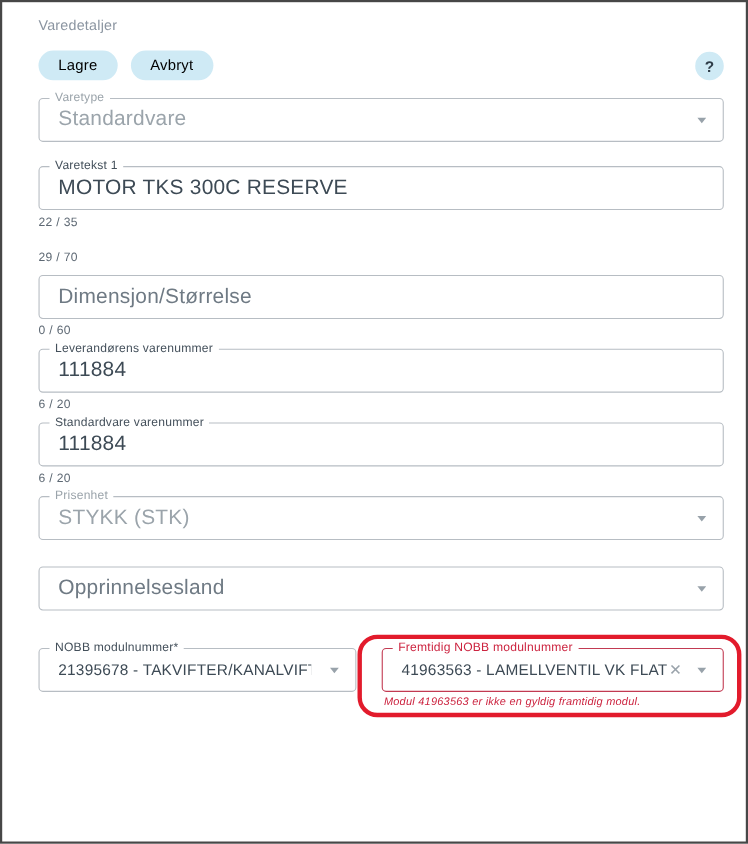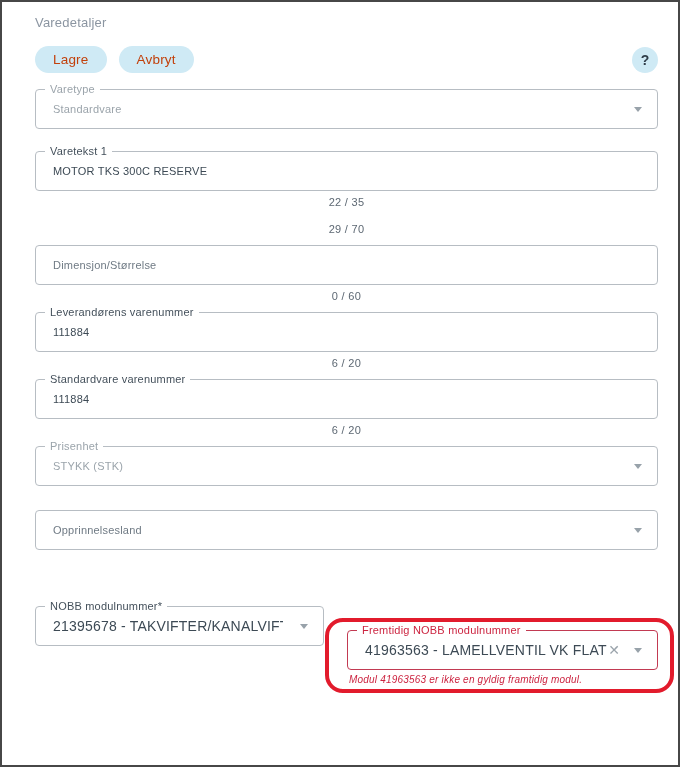--- a/index.html
+++ b/index.html
@@ -25,21 +25,21 @@
     display: flex;
     align-items: center;
   }
   .btn {
     background: #cfeaf5;
     border: none;
     border-radius: 15px;
     height: 27px;
     padding: 0 18px;
     font-size: 13.5px;
-    color: #c2410c;
+    color: #000000;
     font-family: inherit;
     letter-spacing: .2px;
     margin-right: 12px;
     cursor: pointer;
   }
   .help-btn {
     margin-left: auto;
     margin-right: 0;
     width: 26px; height: 26px;
     border-radius: 50%;
@@ -68,21 +68,21 @@
     top: -7px; left: 9px;
     background: #fff;
     padding: 0 5px;
     font-size: 11px;
     line-height: 13px;
     color: #44505b;
     letter-spacing: .2px;
     white-space: nowrap;
   }
   .fvalue {
-    font-size: 11px;
+    font-size: 19px;
     color: #3d4a55;
     letter-spacing: .2px;
     white-space: nowrap;
     overflow: hidden;
   }
   input.fvalue {
     border: 0; outline: none; background: transparent;
     width: 100%; padding: 0; font-family: inherit;
   }
   input.fvalue::placeholder { color: #6f7a84; opacity: 1; }
@@ -102,38 +102,38 @@
     transform: translateY(-50%);
     font-size: 14px;
     color: #9aa3ab;
     line-height: 14px;
     cursor: pointer;
   }
 
   .field.disabled .flabel, .field.disabled .fvalue { color: #9ba4ab; }
 
   .counter {
-    text-align: center;
+    text-align: left;
     font-size: 11px;
     color: #5d6873;
     letter-spacing: .3px;
     margin-top: 5px;
     height: 14px;
   }
 
   .row-varetype  { margin-top: 16px; margin-bottom: 22px; }
   .row-counter   { margin-bottom: 8px; }
-  .row-counter.first { margin-bottom: 13px; }
+  .row-counter.first { margin-bottom: 18px; }
   .row-prisenhet { margin-bottom: 24px; }
-  .row-oppr      { margin-bottom: 56px; }
+  .row-oppr      { margin-bottom: 34px; }
 
   .bottom-row { display: flex; }
   .bottom-left { width: 289px; flex: none; margin-right: 23px; }
   .bottom-left .fvalue, .bottom-right .fvalue { font-size: 14px; }
-  .bottom-right { position: relative; flex: 1; margin-top: 24px; }
+  .bottom-right { position: relative; flex: 1; }
 
   .field.error-field { border: 1.5px solid #c23a52; }
   .field.error-field .flabel { color: #cc2440; }
   .error-text {
     font-size: 10px;
     color: #cc2440;
     letter-spacing: .2px;
     margin: 4px 0 0 2px;
     height: 14px;
     white-space: nowrap;

